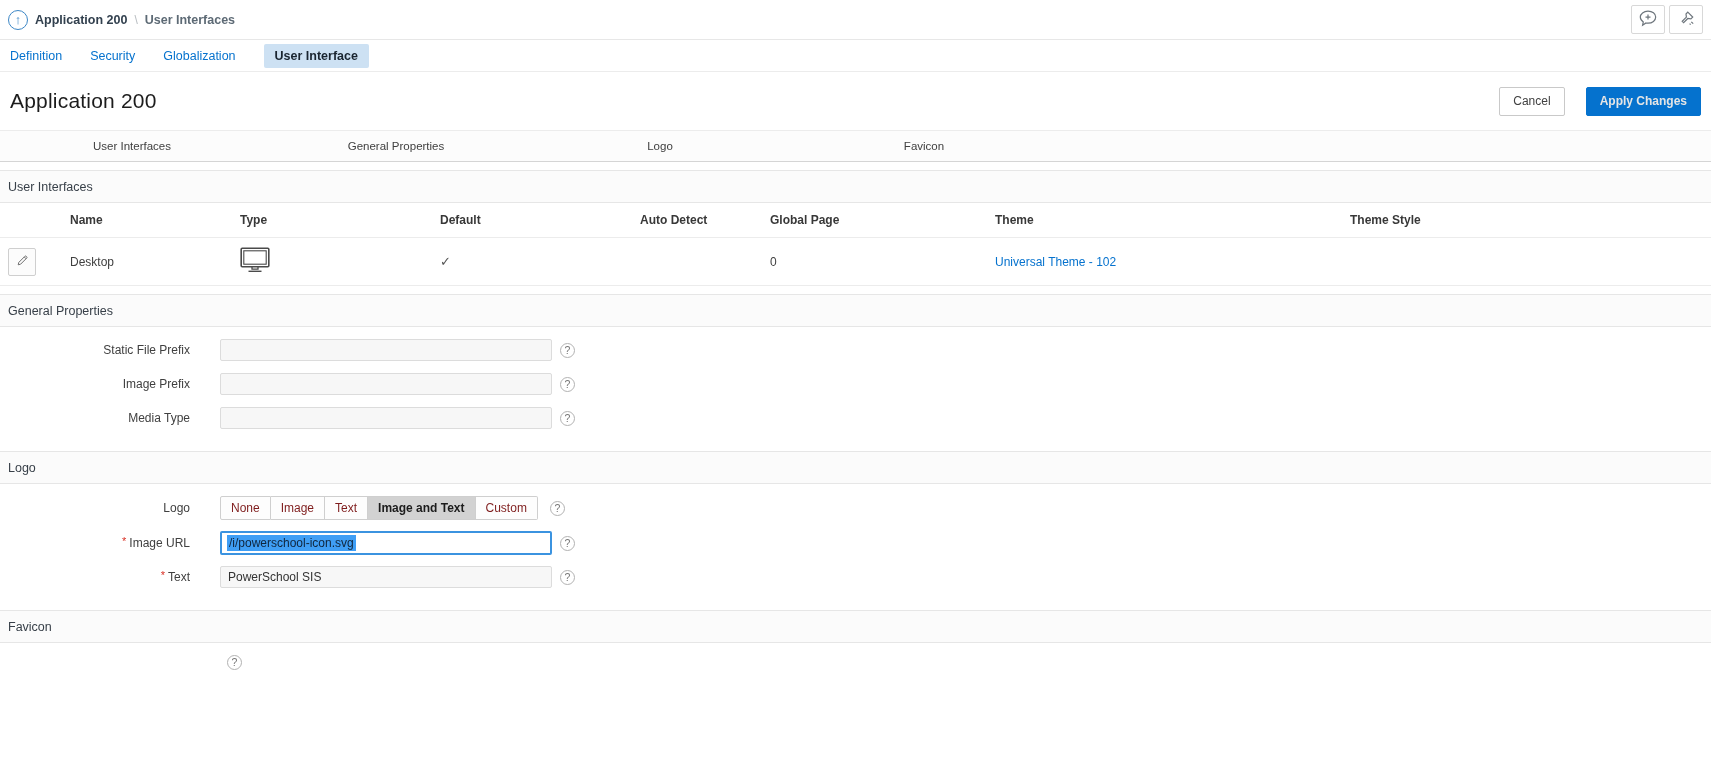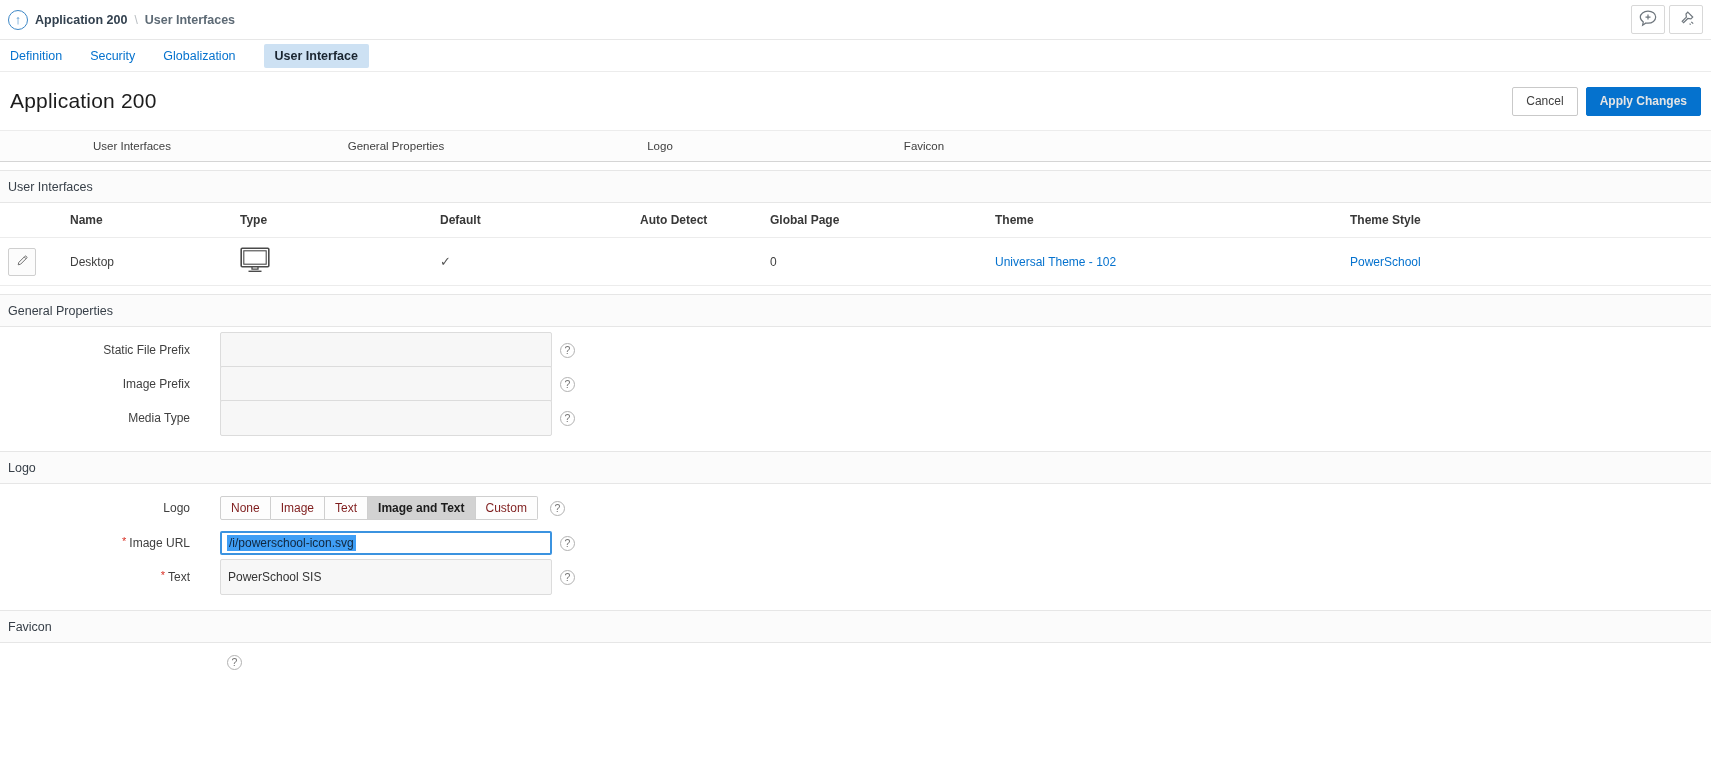--- a/index.html
+++ b/index.html
@@ -23,21 +23,21 @@
   
   .nav-tabs { height:32px; display:flex; align-items:center; gap:28px; padding:0 10px;
               border-bottom:1px solid #ececec; }
   .nav-link { color:#0572ce; font-size:12.5px; cursor:pointer; }
   .nav-selected { background:#cde1f3; color:#1a2530; font-weight:bold; font-size:12.5px;
                   padding:5px 11px; border-radius:2px; cursor:pointer; }
 
   
   .page-header { height:58px; display:flex; align-items:center; justify-content:space-between; padding:0 10px; }
   .page-title { font-size:21px; font-weight:300; color:#1c1c1c; letter-spacing:.2px; }
-  .hdr-buttons { display:flex; gap:8px; }
+  .hdr-buttons { display:flex; gap:21px; }
   .btn { height:29px; padding:0 13px; border-radius:2px; font-size:12px; cursor:pointer;
          font-family:"Liberation Sans", sans-serif; }
   .btn-plain { background:#fff; border:1px solid #c9c9c9; color:#404040; }
   .btn-hot { background:#0572ce; border:1px solid #0572ce; color:#e5e5e5; font-weight:bold; }
 
   
   .region-tabs { display:flex; border-bottom:1px solid #d5d5d5; height:32px; }
   .rtab { width:264px; display:flex; align-items:center; justify-content:center; font-size:11.5px;
           color:#404040; background:#fcfcfc; cursor:pointer; border-top:1px solid #ececec; }
   .rtab.active { width:257px; background:#fff; border-top:3px solid #3d94dd;
@@ -60,21 +60,21 @@
   .cell-link { color:#0572ce; cursor:pointer; }
   .checkmark { color:#555; font-size:13px; }
 
   
   .fields { padding:6px 0 8px 0; }
   .frow { display:flex; align-items:center; height:34px; }
   .frow.top { align-items:flex-start; height:auto; }
   .flabel { width:190px; padding-right:0; text-align:right; color:#404040; flex:0 0 190px; }
   .flabel .req { color:#d93025; margin-right:3px; position:relative; top:-2px; font-size:11px; }
   .fctl { margin-left:30px; display:flex; align-items:center; }
-  .tinput { width:332px; height:36px; background:#f7f7f7; border:1px solid #dcdcdc; border-radius:2px;
+  .tinput { width:332px; height:22px; background:#f7f7f7; border:1px solid #dcdcdc; border-radius:2px;
             font-family:"Liberation Sans", sans-serif; font-size:12px; color:#333; padding:0 7px; }
   .help { width:15px; height:15px; border:1px solid #b2b2b2; border-radius:50%; color:#757575;
           font-size:10.5px; line-height:13px; text-align:center; margin-left:8px; flex:0 0 15px;
           cursor:pointer; display:inline-block; }
 
   
   .optgroup { display:flex; }
   .opt { height:24px; padding:0 10px; background:#fdfdfd; border:1px solid #cfcfcf; border-left:none;
          display:flex; align-items:center; font-size:12px; color:#7f1d1d; cursor:pointer; }
   .opt:first-child { border-left:1px solid #cfcfcf; border-radius:2px 0 0 2px; }
@@ -180,21 +180,20 @@
         <rect x="3.8" y="3.8" width="22.4" height="13.4" fill="none" stroke="#4a4a4a" stroke-width="1.1"></rect>
         <path d="M12 20 v2.2 h6 V20" fill="none" stroke="#4a4a4a" stroke-width="1.3"></path>
         <path d="M8.5 24.3 h13" stroke="#4a4a4a" stroke-width="1.4" fill="none"></path>
       </svg>
     </span>
   </div>
   <div><span class="checkmark">✓</span></div>
   <div></div>
   <div>0</div>
   <div><span class="cell-link">Universal Theme - 102</span></div>
-  <div><span class="cell-link">PowerSchool</span></div>
 </div>
 
 <div class="section-hdr">General Properties</div>
 
 <div class="fields">
   <div class="frow">
     <span class="flabel">Static File Prefix</span>
     <span class="fctl">
       <input class="tinput" value="" style="">
       <span class="help">?</span>

